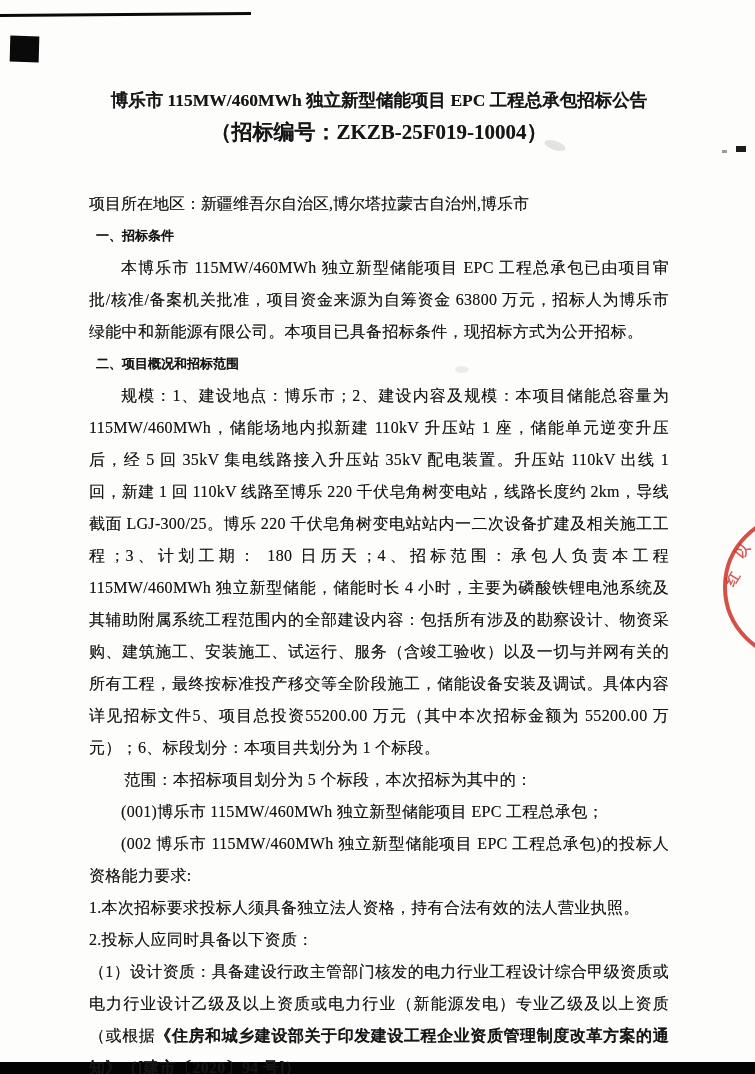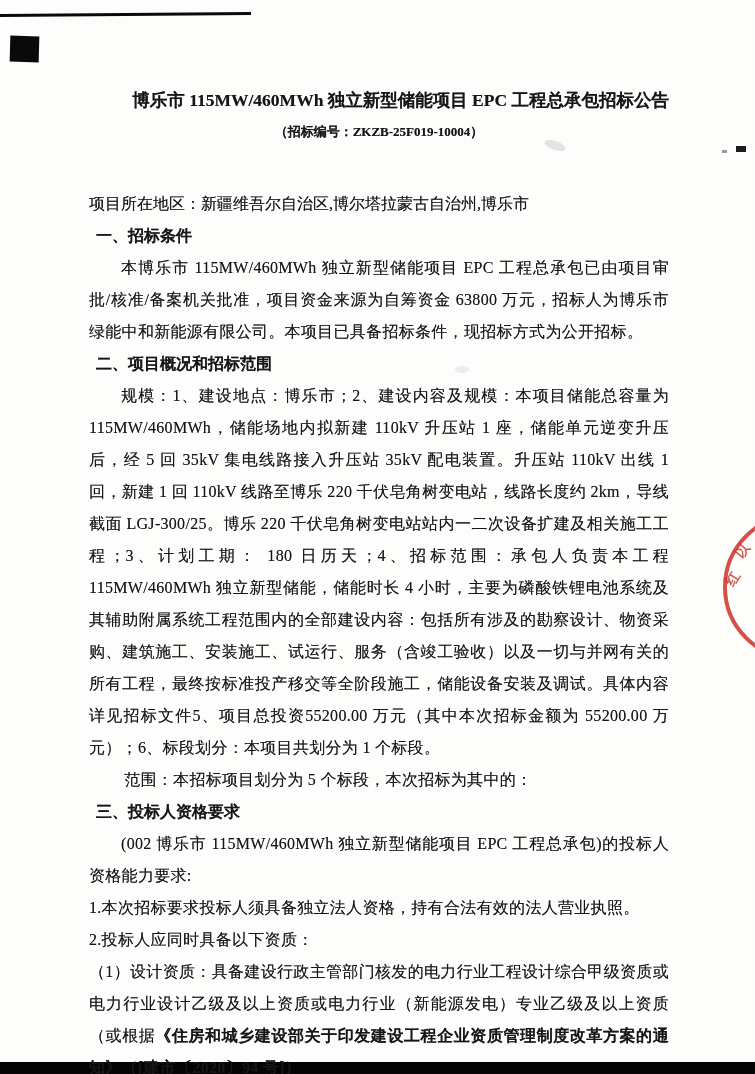--- a/index.html
+++ b/index.html
@@ -11,31 +11,31 @@
     overflow:hidden;
     font-family:"Liberation Serif","DejaVu Serif",serif;
     color:#161616;
     text-shadow:0 0 0.4px rgba(20,20,20,0.55);
   }
   .content {
     position:absolute; left:89px; top:84px; width:580px;
   }
   .doc-title {
     margin:0; font-size:17.5px; font-weight:bold;
-    line-height:32px; text-align:right; white-space:nowrap;
+    line-height:32px; text-align:center; white-space:nowrap;
   }
   .doc-subtitle {
-    margin:0 0 40px 0; font-size:13px; font-weight:bold;
+    margin:0 0 40px 0; font-size:21px; font-weight:bold;
     line-height:32px; text-align:center;
   }
   .location {
     margin:0; font-size:16px; line-height:32px;
   }
   .heading {
-    margin:0 0 0 7px; font-size:16px; font-weight:bold; line-height:32px;
+    margin:0 0 0 7px; font-size:13px; font-weight:bold; line-height:32px;
   }
   .para {
     margin:0; font-size:16px; line-height:32px;
     text-align:justify; letter-spacing:0.3px;
   }
   .indent2 { text-indent:2em; }
   .indent2b { text-indent:2.2em; }
   .para b { font-weight:bold; }
 
   
@@ -92,21 +92,21 @@
     <p class="doc-subtitle">（招标编号：ZKZB-25F019-10004）</p>
 
     <p class="location">项目所在地区：新疆维吾尔自治区,博尔塔拉蒙古自治州,博乐市</p>
 
     <h2 class="heading">一、招标条件</h2>
     <p class="para indent2">本博乐市 115MW/460MWh 独立新型储能项目 EPC 工程总承包已由项目审批/核准/备案机关批准，项目资金来源为自筹资金 63800 万元，招标人为博乐市绿能中和新能源有限公司。本项目已具备招标条件，现招标方式为公开招标。</p>
 
     <h2 class="heading">二、项目概况和招标范围</h2>
     <p class="para indent2">规模：1、建设地点：博乐市；2、建设内容及规模：本项目储能总容量为 115MW/460MWh，储能场地内拟新建 110kV 升压站 1 座，储能单元逆变升压后，经 5 回 35kV 集电线路接入升压站 35kV 配电装置。升压站 110kV 出线 1 回，新建 1 回 110kV 线路至博乐 220 千伏皂角树变电站，线路长度约 2km，导线截面 LGJ-300/25。博乐 220 千伏皂角树变电站站内一二次设备扩建及相关施工工程；3、计划工期： 180 日历天；4、招标范围：承包人负责本工程 115MW/460MWh 独立新型储能，储能时长 4 小时，主要为磷酸铁锂电池系统及其辅助附属系统工程范围内的全部建设内容：包括所有涉及的勘察设计、物资采购、建筑施工、安装施工、试运行、服务（含竣工验收）以及一切与并网有关的所有工程，最终按标准投产移交等全阶段施工，储能设备安装及调试。具体内容详见招标文件5、项目总投资55200.00 万元（其中本次招标金额为 55200.00 万元）；6、标段划分：本项目共划分为 1 个标段。</p>
     <p class="para indent2b">范围：本招标项目划分为 5 个标段，本次招标为其中的：</p>
+    <p class="para indent2">(001)博乐市 115MW/460MWh 独立新型储能项目 EPC 工程总承包；</p>
 
-    <h2 class="heading">三、投标人资格要求</h2>
     <p class="para indent2">(002 博乐市 115MW/460MWh 独立新型储能项目 EPC 工程总承包)的投标人资格能力要求:</p>
     <p class="para">1.本次招标要求投标人须具备独立法人资格，持有合法有效的法人营业执照。</p>
     <p class="para">2.投标人应同时具备以下资质：</p>
     <p class="para"><span>（1）设计资质：具备建设行政主管部门核发的电力行业工程设计综合甲级资质或电力行业设计乙级及以上资质或电力行业（新能源发电）专业乙级及以上资质（或根据</span><b>《住房和城乡建设部关于印发建设工程企业资质管理制度改革方案的通知》（[建市〔2020〕94 号]）</b></p>
 
   </div>
 </div>
 
 </body></html>

